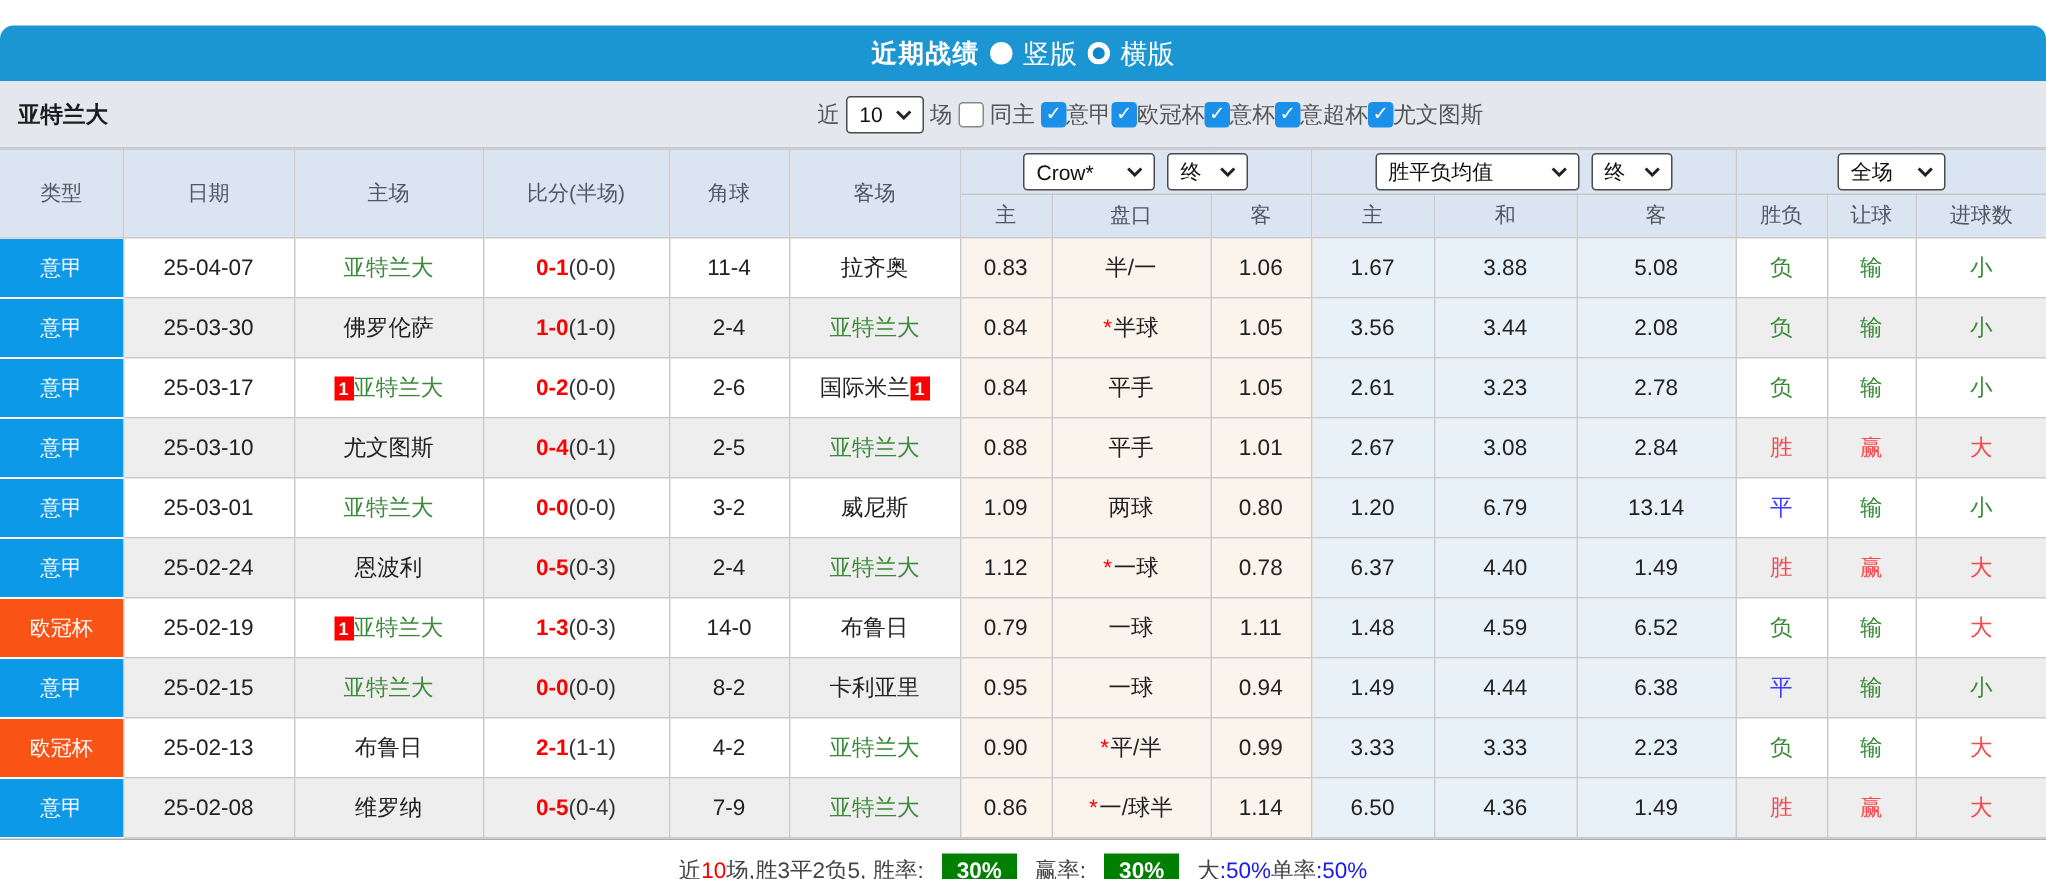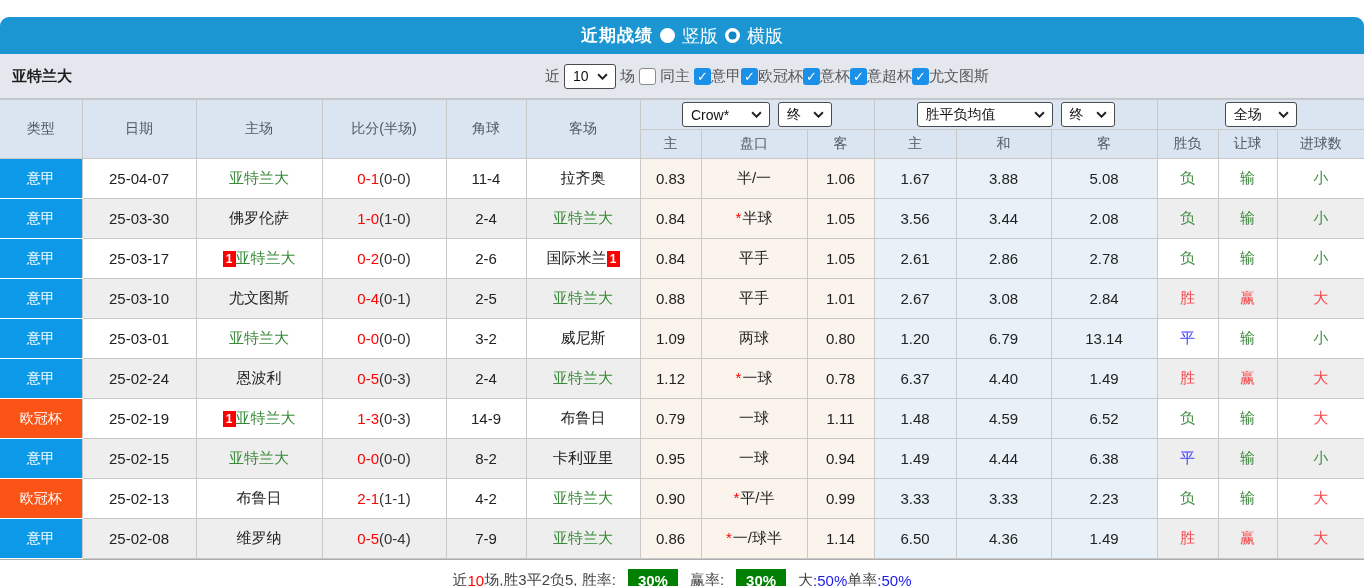--- a/index.html
+++ b/index.html
@@ -39,21 +39,21 @@
   tbody tr.even td { background:#fff; }
   tbody tr.odd  td { background:#eee; }
   td.type { color:#fff; font-size:14px; border-top:1px solid #fff; border-bottom:1px solid #fff; }
   td.type.blue   { background:#0c99e8 !important; }
   td.type.orange { background:#fa5316 !important; }
   td:first-child, th:first-child { border-left:none; }
   td:last-child,  th:last-child  { border-right:none; }
   td.ah { background:#fbf4ec !important; }
   td.eu { background:#e7f1f7 !important; }
   .green { color:#3a8a3a; }
-  .ft { color:#f00; }
+  .ft { color:#f00;font-weight:bold; }
   .ht { color:#333; }
   .star { color:#f00; margin-right:1px; }
   .card { display:inline-block; background:#f00; color:#fff; font-size:12px; font-weight:bold;
           width:13px; height:16px; line-height:16px; text-align:center; }
   .res-r { color:#f5494c; } .res-b { color:#3b3bff; } .res-g { color:#3a8a3a; }
 
   
   .footer { height:42px; display:flex; align-items:center; justify-content:center; font-size:15px;
             background:#fff; border-top:1px solid #adadad; }
   .f-dim { color:#444; } .f-red { color:#f00; } .f-blue { color:#1a1aee; }
@@ -220,21 +220,21 @@
           <td class="type blue">意甲</td>
           <td>25-03-17</td>
           <td><span class="card">1</span><span class="green">亚特兰大</span></td>
           <td><span class="ft">0-2</span><span class="ht">(0-0)</span></td>
           <td>2-6</td>
           <td><span>国际米兰</span><span class="card">1</span></td>
           <td class="ah">0.84</td>
           <td class="ah"><span>平手</span></td>
           <td class="ah">1.05</td>
           <td class="eu">2.61</td>
-          <td class="eu">2.86</td>
+          <td class="eu">3.23</td>
           <td class="eu">2.78</td>
           <td class="res-g">负</td>
           <td class="res-g">输</td>
           <td class="res-g">小</td>
         </tr>
         <tr class="odd">
           <td class="type blue">意甲</td>
           <td>25-03-10</td>
           <td><span>尤文图斯</span></td>
           <td><span class="ft">0-4</span><span class="ht">(0-1)</span></td>
@@ -282,21 +282,21 @@
           <td class="eu">1.49</td>
           <td class="res-r">胜</td>
           <td class="res-r">赢</td>
           <td class="res-r">大</td>
         </tr>
         <tr class="even">
           <td class="type orange">欧冠杯</td>
           <td>25-02-19</td>
           <td><span class="card">1</span><span class="green">亚特兰大</span></td>
           <td><span class="ft">1-3</span><span class="ht">(0-3)</span></td>
-          <td>14-9</td>
+          <td>14-0</td>
           <td><span>布鲁日</span></td>
           <td class="ah">0.79</td>
           <td class="ah"><span>一球</span></td>
           <td class="ah">1.11</td>
           <td class="eu">1.48</td>
           <td class="eu">4.59</td>
           <td class="eu">6.52</td>
           <td class="res-g">负</td>
           <td class="res-g">输</td>
           <td class="res-r">大</td>

